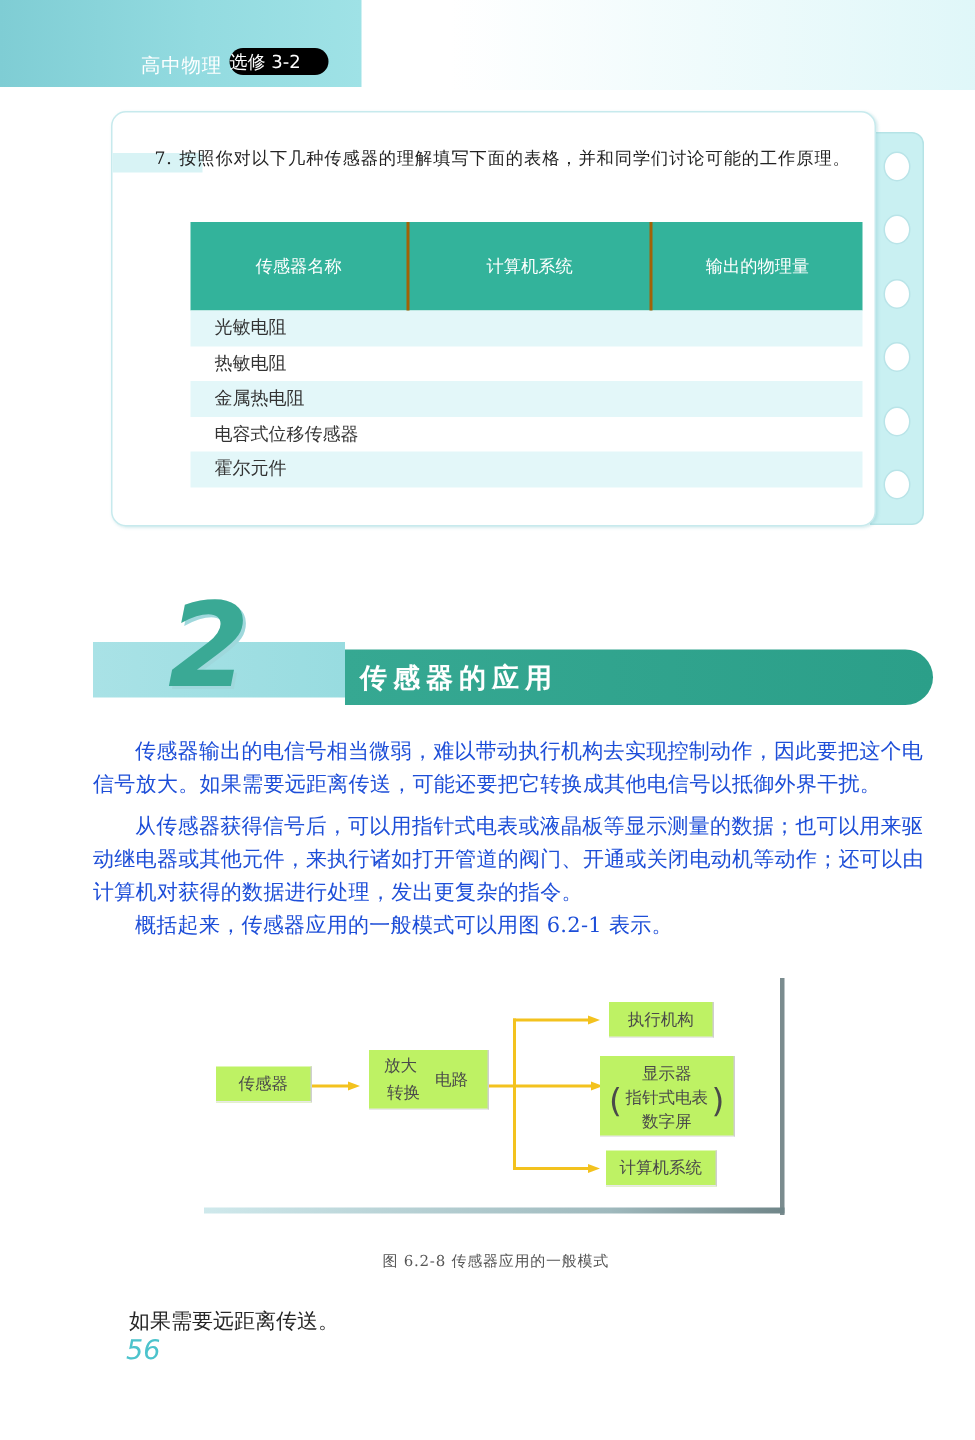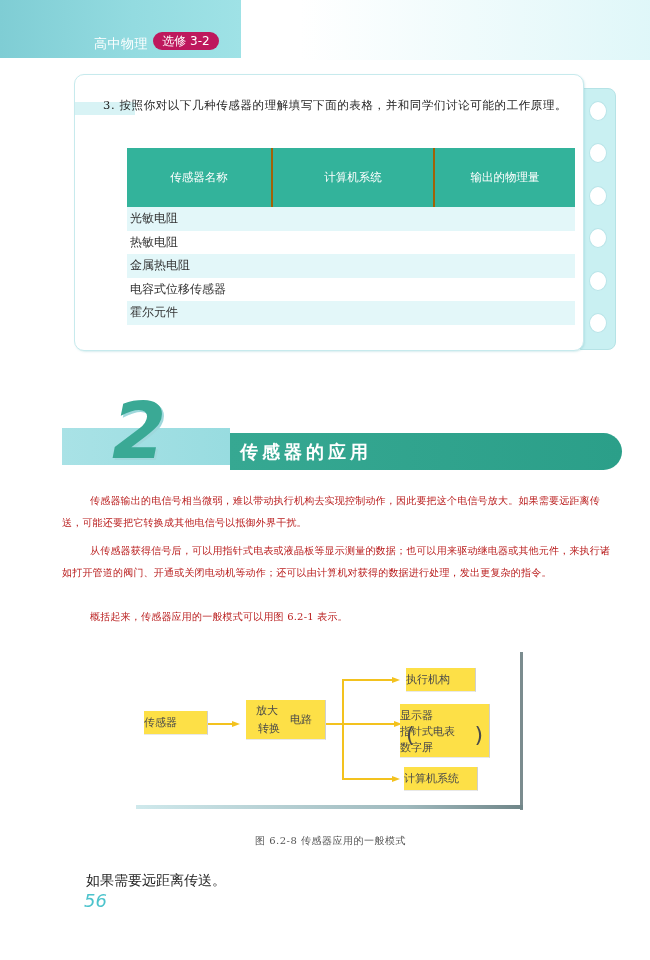--- a/index.html
+++ b/index.html
@@ -14,22 +14,22 @@
   .header-fade {
     position: absolute; left: 300px; top: 0; width: 350px; height: 60px;
     background: linear-gradient(90deg, rgba(255,255,255,0) 0%, rgba(220,246,248,0.9) 100%);
   }
   .header-subject {
     position: absolute; left: 94px; top: 35px; font-family: "DejaVu Sans", sans-serif;
     font-size: 13px; color: #ffffff; letter-spacing: 0.5px;
   }
   .header-pill {
     position: absolute; left: 153px; top: 32px; width: 66px; height: 18px; border-radius: 10px;
-    background: #be185d; color: #ffffff; font-family: "DejaVu Sans", sans-serif; font-size: 12px;
-    text-align: center; line-height: 18px;
+    background: #000000; color: #ffffff; font-family: "DejaVu Sans", sans-serif; font-size: 12px;
+    line-height: 18px;
   }
 
   
   .tab-strip {
     position: absolute; left: 580px; top: 88px; width: 36px; height: 262px;
     background: #c9f0f2; border: 1px solid #b5e3e6; border-radius: 0 8px 8px 0;
   }
   .tab-hole {
     position: absolute; left: 8px; width: 18px; height: 20px; border-radius: 50%;
     background: #ffffff; border: 1px solid #b9e4e8;
@@ -47,21 +47,21 @@
     letter-spacing: 0.6px;
   }
   .sensor-table {
     position: absolute; left: 52px; top: 73px; width: 448px; border-collapse: collapse;
   }
   .sensor-table th {
     background: #33b39b; color: #ffffff; font-family: "DejaVu Sans", sans-serif; font-weight: normal;
     font-size: 11.5px; height: 59px; border-right: 2px solid #a16207; text-align: center;
   }
   .sensor-table th:last-child { border-right: none; }
-  .sensor-table td { height: 23.5px; font-size: 12px; padding-left: 3px; color: #333; }
+  .sensor-table td { height: 23.5px; font-size: 12px; padding-left: 16px; color: #333; }
   .sensor-table tr.shade td { background: #e3f7f9; }
   .sensor-table td.empty { padding: 0; }
 
   
   .section-band-left {
     position: absolute; left: 62px; top: 428px; width: 168px; height: 37px;
     background: linear-gradient(90deg, #a9e2e6 0%, #98dce0 100%);
   }
   .section-band-right {
     position: absolute; left: 230px; top: 433px; width: 392px; height: 37px;
@@ -73,37 +73,37 @@
     font-weight: bold; font-style: italic; font-size: 78px; color: #3aa995;
     text-shadow: 2px 2px 0 #9fd8dc; line-height: 1;
   }
   .section-title {
     position: absolute; left: 240px; top: 440px; font-family: "DejaVu Sans", sans-serif; font-weight: bold;
     font-size: 18px; color: #ffffff; letter-spacing: 4px;
   }
 
   
   .para {
-    position: absolute; left: 62px; width: 558px; font-size: 10px; line-height: 22px; color: #b91c1c;
+    position: absolute; left: 62px; width: 558px; font-size: 14px; line-height: 22px; color: #1d4ed8;
     text-indent: 28px; letter-spacing: 0.2px;
   }
 
   
   .diagram { position: absolute; left: 130px; top: 652px; width: 395px; height: 158px; }
   .diagram-shadow-right {
     position: absolute; left: 520px; top: 652px; width: 3px; height: 158px; background: #7b8c8f;
   }
   .diagram-shadow-bottom {
     position: absolute; left: 136px; top: 805px; width: 387px; height: 4px;
     background: linear-gradient(90deg, #cfe9ec 0%, #9fb9bd 70%, #6f8588 100%);
   }
   .node {
     position: absolute; font-family: "DejaVu Sans", sans-serif; font-size: 11px; color: #4a4a4a;
-    border-right: 1px solid #cfcfcf; border-bottom: 1px solid #e8e8e8; 
-    background: #fde047;
+    border-right: 1px solid #cfcfcf; border-bottom: 1px solid #e8e8e8; text-align: center;
+    background: #bef264;
   }
   .wire { position: absolute; background: #f3c21e; }
   .arrow {
     position: absolute; width: 0; height: 0; border-top: 3px solid transparent;
     border-bottom: 3px solid transparent; border-left: 8px solid #f3c21e;
   }
   .paren { position: absolute; font-family: "DejaVu Sans", sans-serif; font-size: 22px; color: #4a4a4a; line-height: 1; }
 
   .caption {
     position: absolute; left: 255px; top: 834px; font-size: 10px; color: #555; letter-spacing: 0.5px;
@@ -127,21 +127,21 @@
 <div class="tab-strip">
   <div class="tab-hole" style="top:12px"></div>
   <div class="tab-hole" style="top:54px"></div>
   <div class="tab-hole" style="top:97px"></div>
   <div class="tab-hole" style="top:139px"></div>
   <div class="tab-hole" style="top:182px"></div>
   <div class="tab-hole" style="top:224px"></div>
 </div>
 <div class="card">
   <div class="prompt-bar"></div>
-  <div class="prompt">3. 按照你对以下几种传感器的理解填写下面的表格，并和同学们讨论可能的工作原理。</div>
+  <div class="prompt">7. 按照你对以下几种传感器的理解填写下面的表格，并和同学们讨论可能的工作原理。</div>
   <table class="sensor-table">
     <thead>
       <tr>
         <th style="width:145px">传感器名称</th>
         <th style="width:162px">计算机系统</th>
         <th>输出的物理量</th>
       </tr>
     </thead>
     <tbody>
       <tr class="shade">

